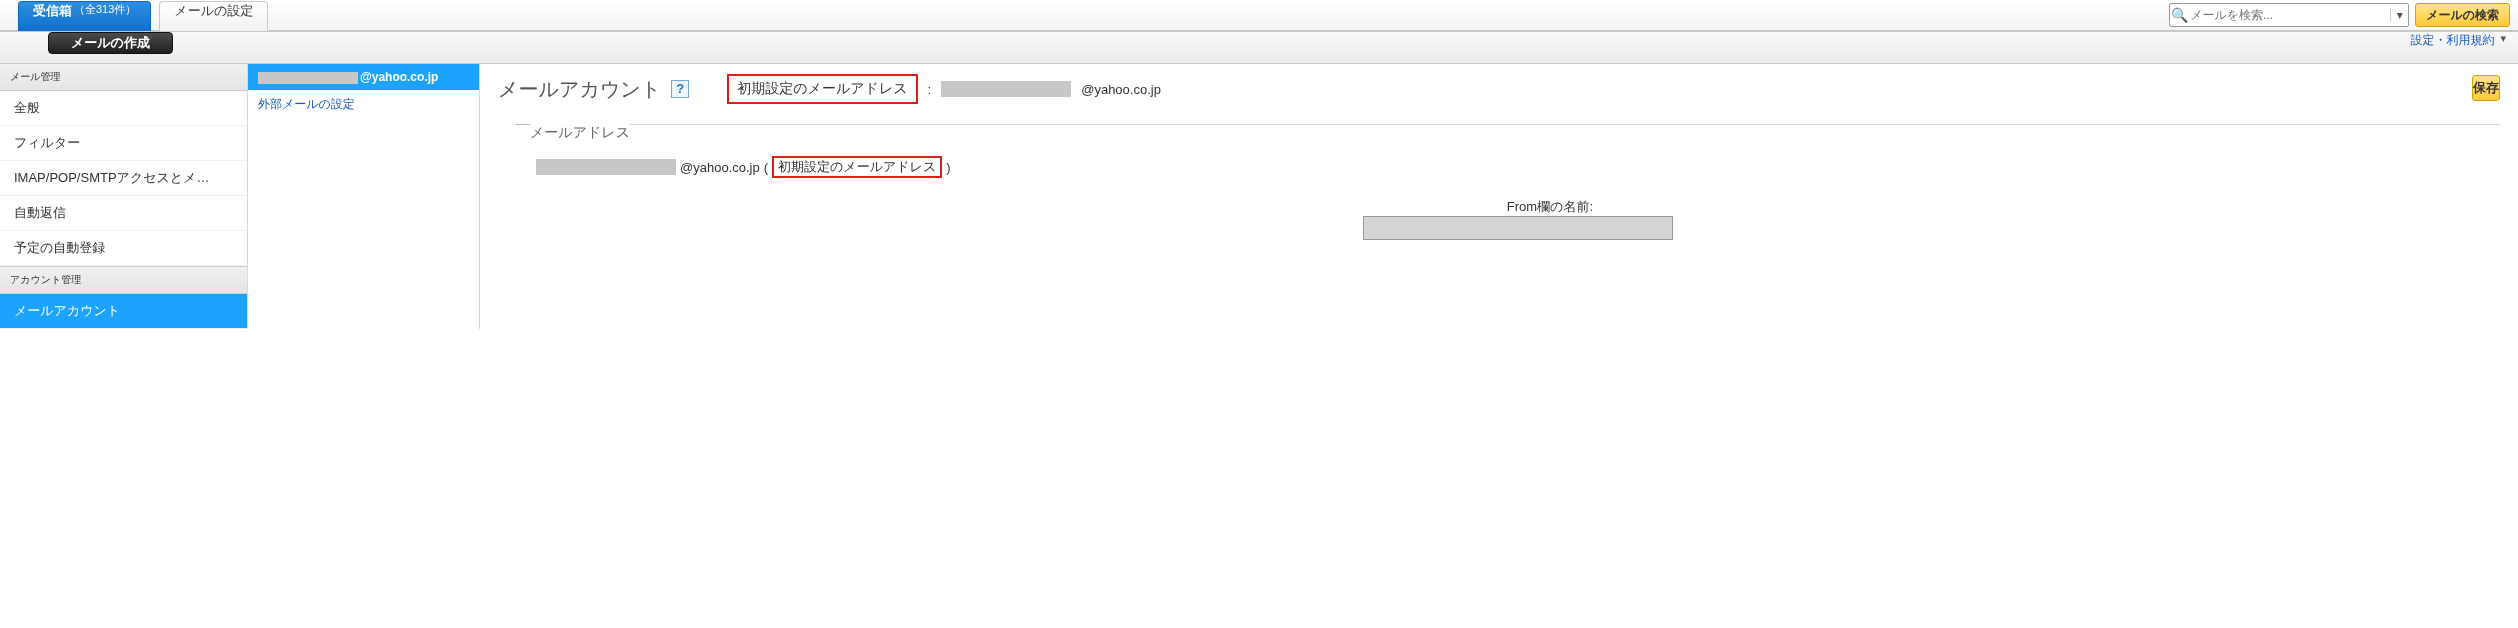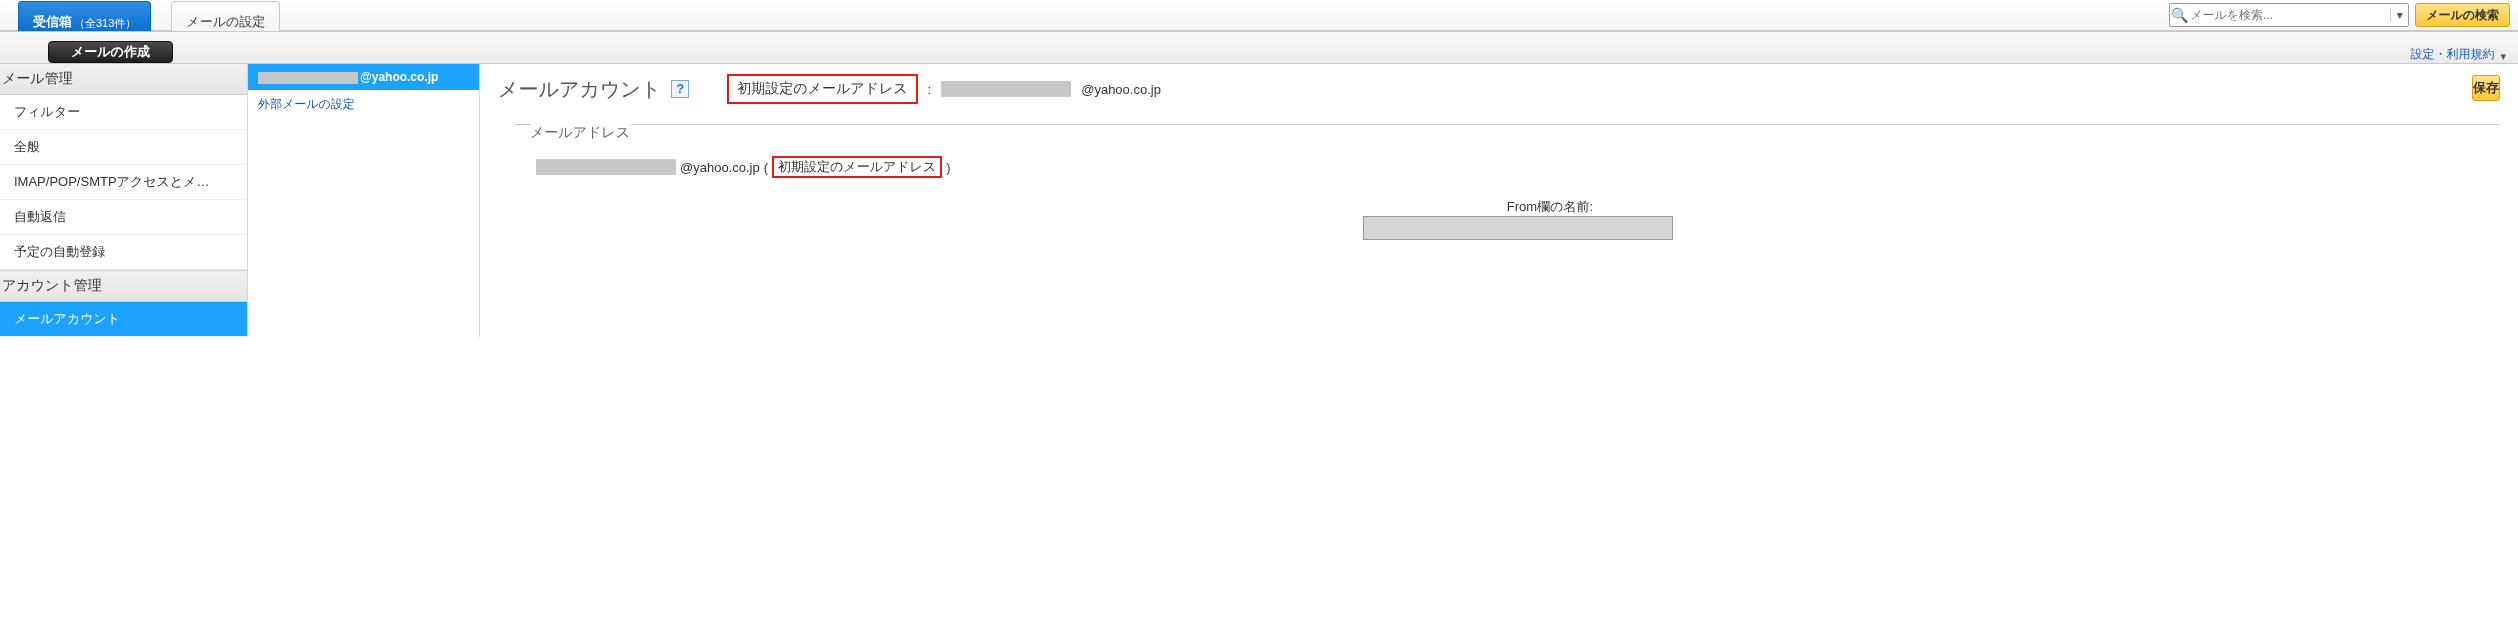--- a/index.html
+++ b/index.html
@@ -16,31 +16,31 @@
       align-items: flex-end;
       width: 100%;
       border-bottom: 2px solid #c9c9c9;
       background: linear-gradient(#fff,#f4f4f4);
       height: 32px;
       padding-left: 18px;
     }
     .tabs { display: flex; align-items: flex-end; flex: 0 0 auto; }
     .tab {
       display: inline-flex;
-      align-items: flex-end;
+      align-items: flex-start;
       justify-content: center;
       height: 30px;
       padding: 0 14px;
       font-size: 13px;
       border: 1px solid #c9c9c9;
       border-bottom: none;
       border-radius: 4px 4px 0 0;
       background: linear-gradient(#ffffff,#f2f2f2);
       color: #333;
-      margin-right: 20px;
+      margin-right: 8px;
       cursor: pointer;
       position: relative;
       top: 1px;
     }
     .tab.active {
       background: linear-gradient(#2d8fe0,#0f6fcf);
       color: #fff;
       border-color: #0a68c4;
       font-weight: bold;
     }
@@ -79,21 +79,21 @@
       color: #333;
       background: linear-gradient(#ffe38a,#ffc936);
       border: 1px solid #caa21c;
       border-radius: 3px;
       cursor: pointer;
     }
 
     
     .compose-bar {
       display: flex;
-      align-items: flex-end;
+      align-items: flex-start;
       height: 32px;
       background: linear-gradient(#fafafa,#eaeaea);
       border-bottom: 1px solid #c9c9c9;
     }
     .compose-button {
       margin-left: 48px;
       height: 22px;
       padding: 0 22px;
       color: #fff;
       font-size: 13px;
@@ -116,22 +116,22 @@
     
     .cols { display: flex; width: 100%; }
     .left-col  { width: 248px;  flex: 0 0 248px;  border-right: 1px solid #d8d8d8; }
     .mid-col   { width: 232px;  flex: 0 0 232px;  border-right: 1px solid #d8d8d8; }
     .right-col { flex: 1; padding: 10px 18px 0 18px; position: relative; }
 
     .side-section-hd {
       background: linear-gradient(#f0f0f0,#e5e5e5);
       border-bottom: 1px solid #cfcfcf;
       border-top: 1px solid #cfcfcf;
-      padding: 6px 2px;
-      font-size: 14px;
+      padding: 6px 10px;
+      font-size: 10px;
       color: #333;
     }
     .left-col .side-section-hd:first-child { border-top: none; }
     .side-item {
       padding: 8px 14px;
       font-size: 13px;
       color: #333;
       cursor: pointer;
       white-space: nowrap;
       overflow: hidden;
@@ -223,22 +223,22 @@
   <div class="compose-button">メールの作成</div>
   <div class="compose-spacer"></div>
   <span class="settings-link">設定・利用規約</span>
   <span class="settings-caret">▾</span>
 </div>
 
 <div class="cols">
 
   <div class="left-col">
     <div class="side-section-hd">メール管理</div>
+    <div class="side-item">全般</div>
     <div class="side-item">フィルター</div>
-    <div class="side-item">全般</div>
     <div class="side-item">IMAP/POP/SMTPアクセスとメ…</div>
     <div class="side-item">自動返信</div>
     <div class="side-item">予定の自動登録</div>
 
     <div class="side-section-hd">アカウント管理</div>
     <div class="side-item selected">メールアカウント</div>
   </div>
 
   <div class="mid-col">
     <div class="acct-item selected">

